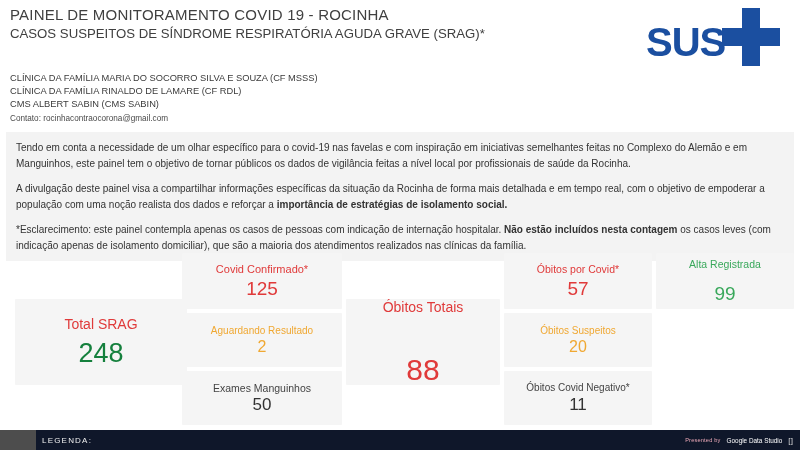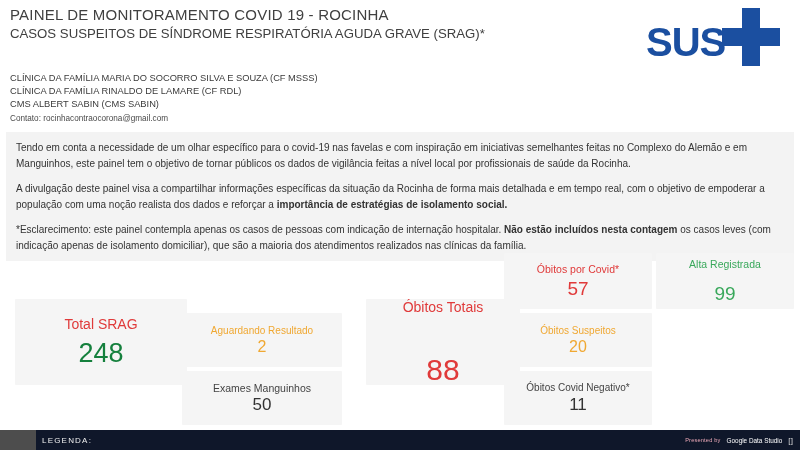--- a/index.html
+++ b/index.html
@@ -141,21 +141,21 @@
   .c-conf .val { font-size: 19px; color: #e03a3a; margin-top: 3px; }
 
   .c-aguard  { left: 176px; top: 60px; width: 160px; height: 54px; }
   .c-aguard .lbl { font-size: 10px; color: #f0a832; }
   .c-aguard .val { font-size: 16px; color: #f0a832; margin-top: 2px; }
 
   .c-neg     { left: 176px; top: 118px; width: 160px; height: 54px; }
   .c-neg .lbl { font-size: 10.5px; color: #444444; }
   .c-neg .val { font-size: 17px; color: #333333; margin-top: 2px; }
 
-  .c-obit    { left: 360px; top: 46px; width: 154px; height: 86px; gap: 34px; }
+  .c-obit    { left: 340px; top: 46px; width: 154px; height: 86px; gap: 34px; }
   .c-obit .lbl { font-size: 14px; color: #e03a3a; }
   .c-obit .val { font-size: 30px; color: #e03a3a; margin-top: 4px; }
 
   .c-obcovid { left: 498px; top: 0;    width: 148px; height: 56px; }
   .c-obcovid .lbl { font-size: 10.5px; color: #e03a3a; }
   .c-obcovid .val { font-size: 19px; color: #e03a3a; margin-top: 3px; }
 
   .c-obsusp  { left: 498px; top: 60px; width: 148px; height: 54px; }
   .c-obsusp .lbl { font-size: 10px; color: #f0a832; }
   .c-obsusp .val { font-size: 16px; color: #f0a832; margin-top: 2px; }
@@ -242,20 +242,24 @@
     <p><span>*Esclarecimento: este painel contempla apenas os casos de pessoas com indicação de internação hospitalar. </span><b>Não estão incluídos nesta contagem</b><span> os casos leves (com indicação apenas de isolamento domiciliar), que são a maioria dos atendimentos realizados nas clínicas da família.</span></p>
   </div>
 
   <div class="cards">
 
     <div class="card c-total">
       <div class="lbl">Total SRAG</div>
       <div class="val">248</div>
     </div>
 
+    <div class="card c-conf">
+      <div class="lbl">Covid Confirmado*</div>
+      <div class="val">125</div>
+    </div>
 
     <div class="card c-aguard">
       <div class="lbl">Aguardando Resultado</div>
       <div class="val">2</div>
     </div>
 
     <div class="card c-neg">
       <div class="lbl">Exames Manguinhos</div>
       <div class="val">50</div>
     </div>

